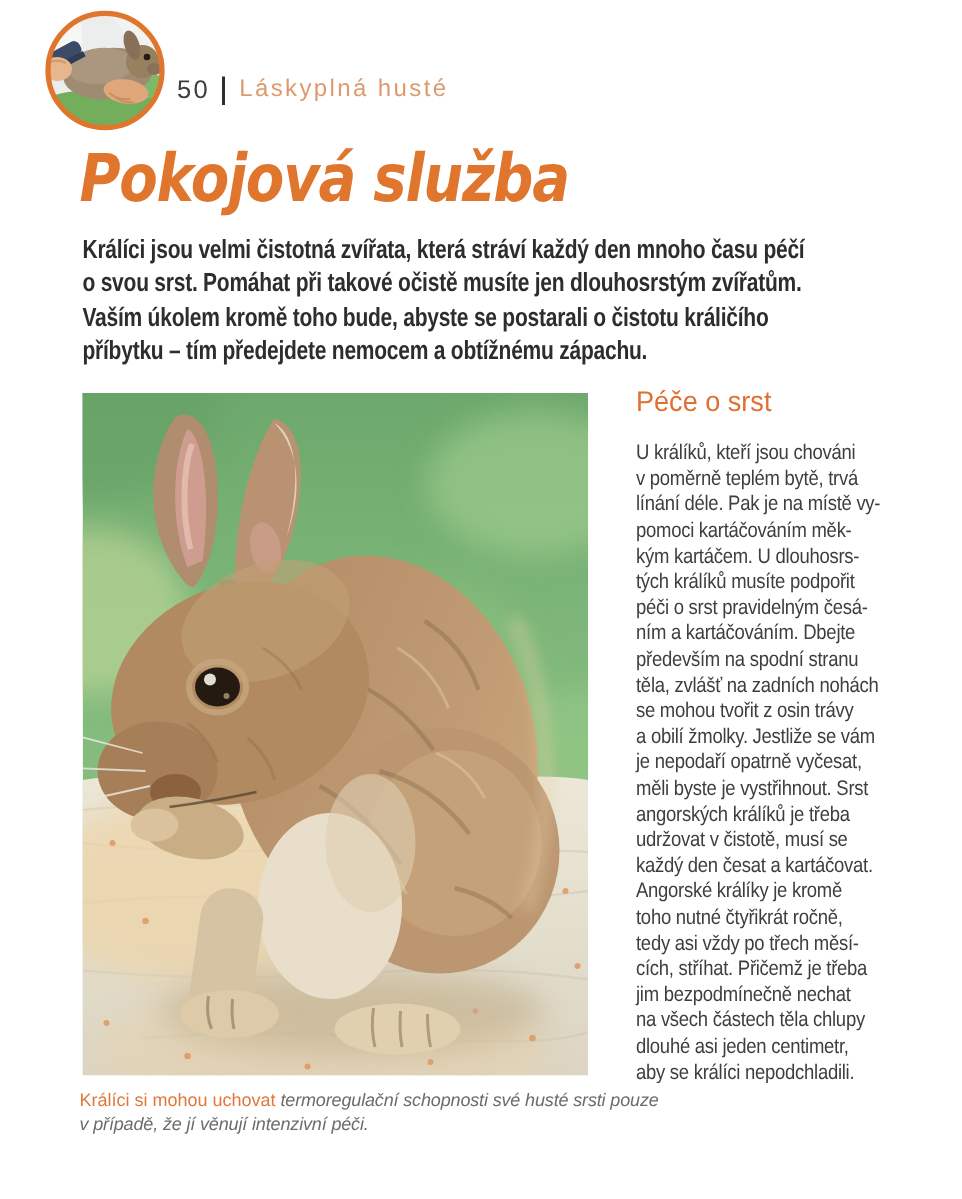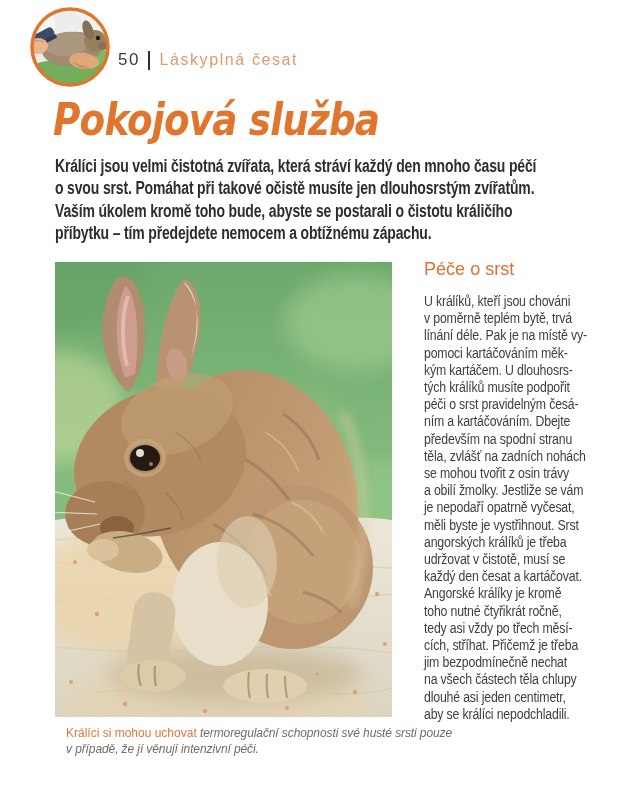--- a/index.html
+++ b/index.html
@@ -43,21 +43,21 @@
     margin:0;font-size:19px;font-weight:500;color:#e06f34;white-space:nowrap;
     transform:scaleX(.95);transform-origin:left top;
   }
   .col-body{
     margin:13px 0 0 0;font-size:14px;line-height:17.2px;letter-spacing:-.2px;
     color:#403e3b;white-space:pre-line;
     transform:scaleX(.88);transform-origin:left top;
   }
   
   .caption{
-    position:absolute;left:66px;top:726px;margin:0;width:470px;
+    position:absolute;left:53px;top:726px;margin:0;width:470px;
     font-size:12px;line-height:15.5px;
   }
   .cap-lead{color:#e0783c;font-style:normal;}
   .cap-rest{color:#6f6c68;font-style:italic;white-space:pre-line;letter-spacing:-.1px;}
 </style>
 </head>
 <body>
 
 <div class="page">
 
@@ -92,21 +92,21 @@
         <ellipse cx="9" cy="40" rx="10" ry="8" fill="#e8b68c"></ellipse>
         <path d="M2,36 q7,-3 13,0" stroke="#d09a6e" stroke-width="1.4" fill="none"></path>
       </g>
       <circle cx="41" cy="41" r="38" fill="none" stroke="#e0762e" stroke-width="3.5"></circle>
     </svg>
   </div>
 
   <div class="pagehead">
     <span class="pagenum">50</span>
     <span class="head-divider"></span>
-    <span class="section">Láskyplná česat</span>
+    <span class="section">Láskyplná husté</span>
   </div>
 
   <h1 class="title">Pokojová služba</h1>
 
   <p class="intro">Králíci jsou velmi čistotná zvířata, která stráví každý den mnoho času péčí
 o svou srst. Pomáhat při takové očistě musíte jen dlouhosrstým zvířatům.
 Vaším úkolem kromě toho bude, abyste se postarali o čistotu králičího
 příbytku – tím předejdete nemocem a obtížnému zápachu.</p>
 
   <figure class="photo">

